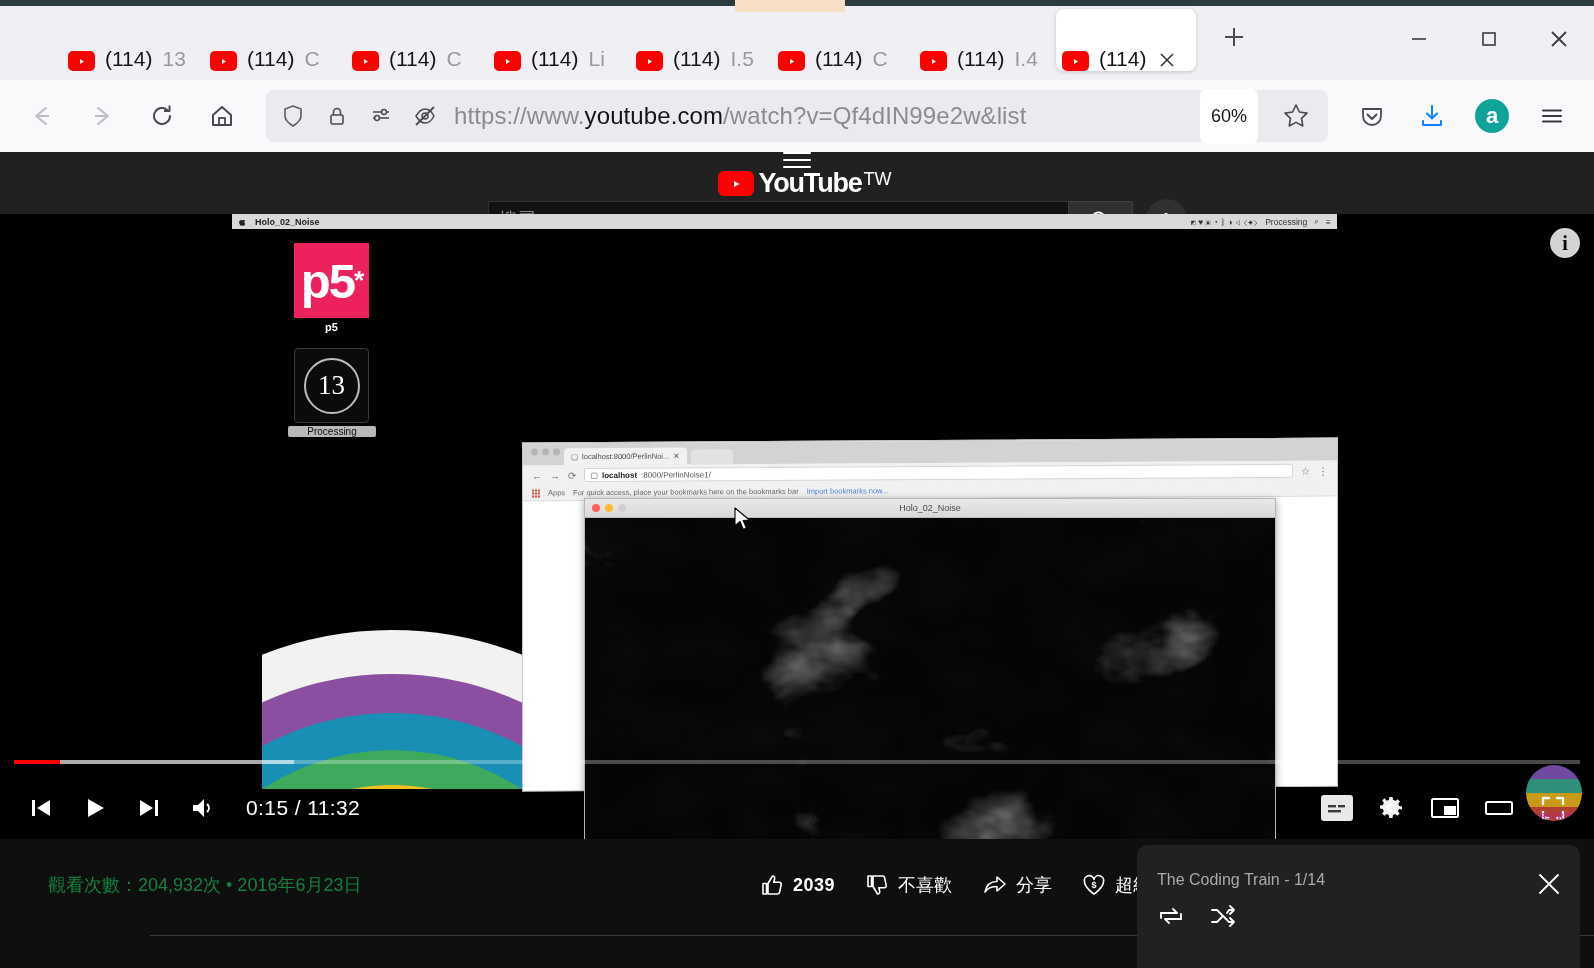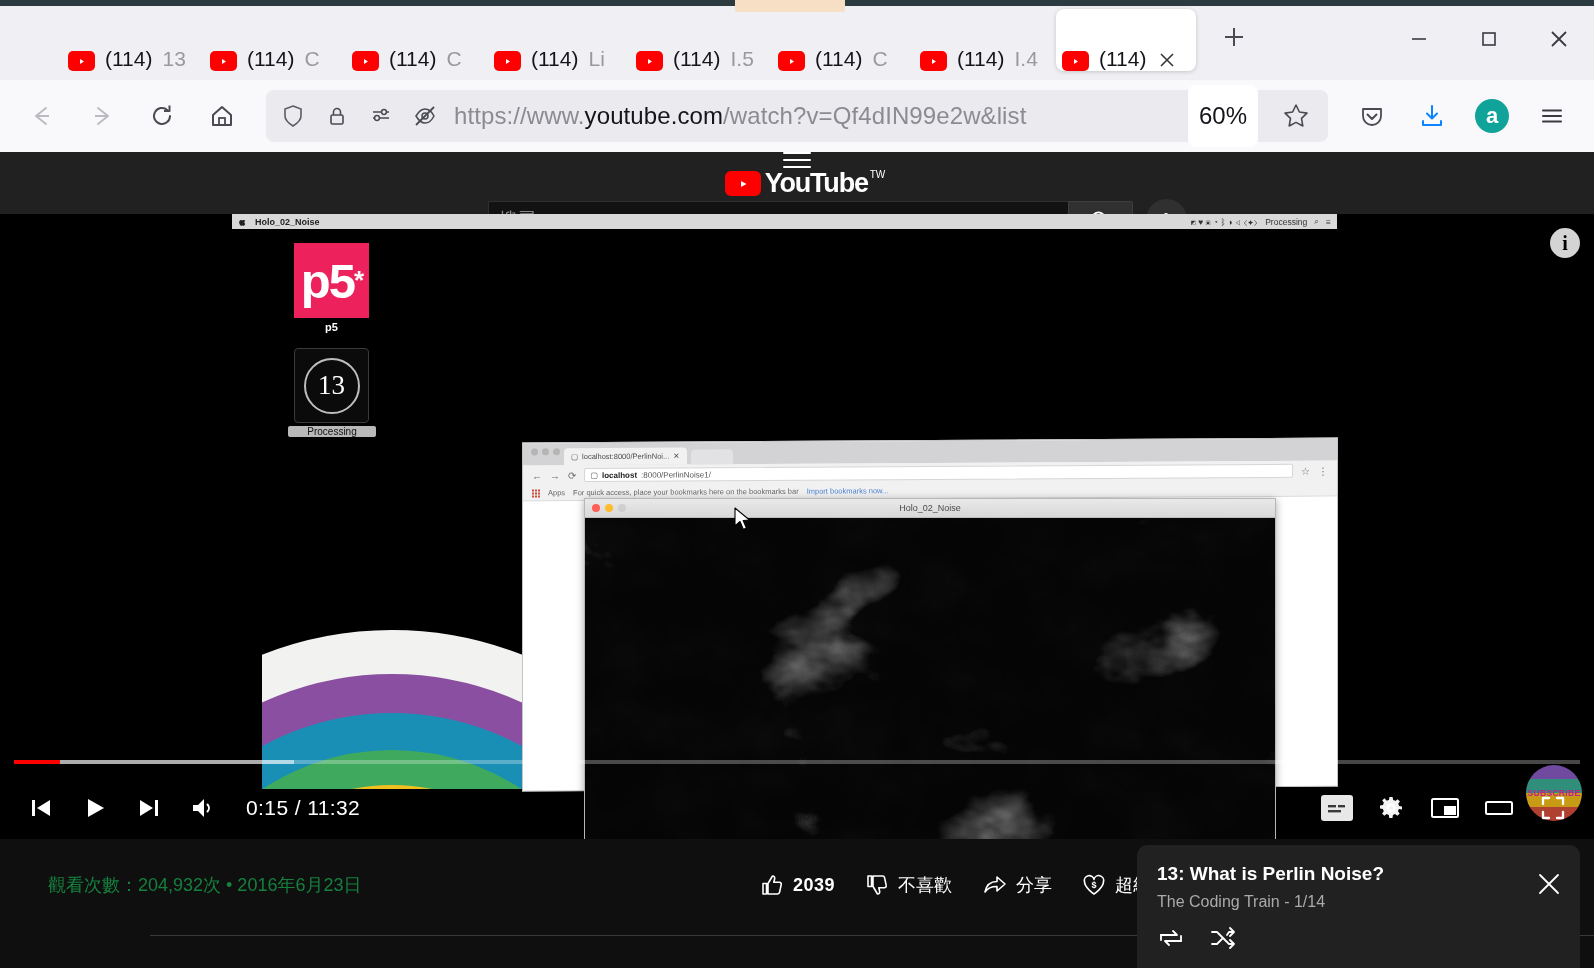--- a/index.html
+++ b/index.html
@@ -63,21 +63,21 @@
     border-radius: 8px; display: flex; align-items: center; padding: 0 12px; gap: 14px;
     min-width: 0;
   }
   .urlbar .u-icon { flex: 0 0 auto; display: flex; align-items: center; justify-content: center; width: 30px; }
   .url-text {
     flex: 1 1 auto; font-size: 24px; color: #8b8b92; white-space: nowrap;
     overflow: hidden; min-width: 0; letter-spacing: .1px;
   }
   .url-text b { color: #15141a; font-weight: 400; }
   .zoom-badge {
-    flex: 0 0 auto; background: #fff; border-radius: 8px; font-size: 24px;
+    flex: 0 0 auto; background: #fff; border-radius: 8px; font-size: 18px;
     padding: 17px 11px; color: #15141a; margin-right: 4px;
   }
   .star-btn { flex: 0 0 auto; width: 40px; display: flex; align-items: center; justify-content: center; }
   .tb-icon { width: 56px; height: 56px; display: flex; align-items: center; justify-content: center; }
   .acct-circle {
     width: 34px; height: 34px; border-radius: 50%; background: #0fa39a; color: #fff;
     display: flex; align-items: center; justify-content: center; font-size: 22px; font-weight: 700;
   }
 
   
@@ -89,21 +89,21 @@
     flex-direction: column;
   }
   .burger { width: 44px; height: 44px; display: flex; flex-direction: column; justify-content: center; gap: 5px; padding: 0 8px; }
   .burger span { display: block; height: 2px; background: #fff; border-radius: 1px; }
   .yt-logo { display: flex; align-items: flex-start; margin-left: 16px; }
   .yt-logo-mark {
     width: 36px; height: 25px; background: #ff0000; border-radius: 6px;
     display: flex; align-items: center; justify-content: center; margin-top: 3px;
   }
   .yt-logo-word { color: #fff; font-size: 27px; font-weight: 700; letter-spacing: -1.2px; margin-left: 4px; }
-  .yt-logo-tw { color: #fff; font-size: 10px; margin-left: 2px; margin-top: 1px; }
+  .yt-logo-tw { color: #fff; font-size: 18px; margin-left: 2px; margin-top: 1px; }
   .search-wrap { display: flex; align-items: center; margin-left: 80px; }
   .search-box {
     width: 580px; height: 37px; background: #121212; border: 1px solid #303030;
     border-right: none; border-radius: 2px 0 0 2px; display: flex; align-items: center; padding: 0 10px;
   }
   .search-box .ph { color: #888; font-size: 19px; }
   .search-btn {
     width: 65px; height: 37px; background: #303030; border: 1px solid #3f3f3f;
     border-radius: 0 2px 2px 0; display: flex; align-items: center; justify-content: center;
   }
@@ -212,21 +212,21 @@
   .cursor-arrow { position: absolute; left: 734px; top: 293px; z-index: 40; }
 
   .player-overlay-top { position: absolute; right: 14px; top: 14px; }
   .info-btn {
     width: 30px; height: 30px; border-radius: 50%; background: rgba(230,230,230,.92);
     display: flex; align-items: center; justify-content: center; color: #000;
     font-family: "Liberation Serif", serif; font-weight: 700; font-size: 20px;
   }
   .sub-watermark {
     position: absolute; right: 12px; bottom: 18px; width: 56px; height: 56px; border-radius: 50%;
-    overflow: hidden; display: flex; align-items: center; justify-content: center;
+    overflow: hidden; display: flex; align-items: flex-end; justify-content: center; font-family: Liberation Serif, serif;
   }
   .sub-watermark .bands { position: absolute; inset: 0; }
   .sub-watermark .bands i { display: block; width: 100%; height: 25%; }
   .sub-watermark .sub-text {
     position: relative; z-index: 2; color: #c51d8c; font-size: 8.5px; font-weight: 700; letter-spacing: .3px;
   }
 
   
   .controls { position: absolute; left: 0; right: 0; bottom: 0; height: 86px; }
   .progress-row { position: absolute; left: 0; right: 0; top: 6px; height: 5px; }
@@ -796,21 +796,20 @@
               <i></i>
               <i></i>
               <i></i>
             </div>
         </div>
       </div>
 
       <div class="divider"></div>
 
       <div class="playlist">
-        <div class="pl-title">13: What is Perlin Noise?</div>
         <div class="pl-sub">The Coding Train - 1/14</div>
         <div class="pl-icons">
           <span>
             <svg width="28" height="22" viewBox="0 0 28 22">
                 <path d="M4 8 H20 L16 4 M24 14 H8 L12 18" stroke="#fff" stroke-width="1.8" fill="none" stroke-linecap="round" stroke-linejoin="round"></path>
                 <path d="M4 8 V13 M24 14 V9" stroke="#fff" stroke-width="1.8" stroke-linecap="round"></path>
               </svg>
           </span>
           <span>
             <svg width="28" height="22" viewBox="0 0 28 22">

